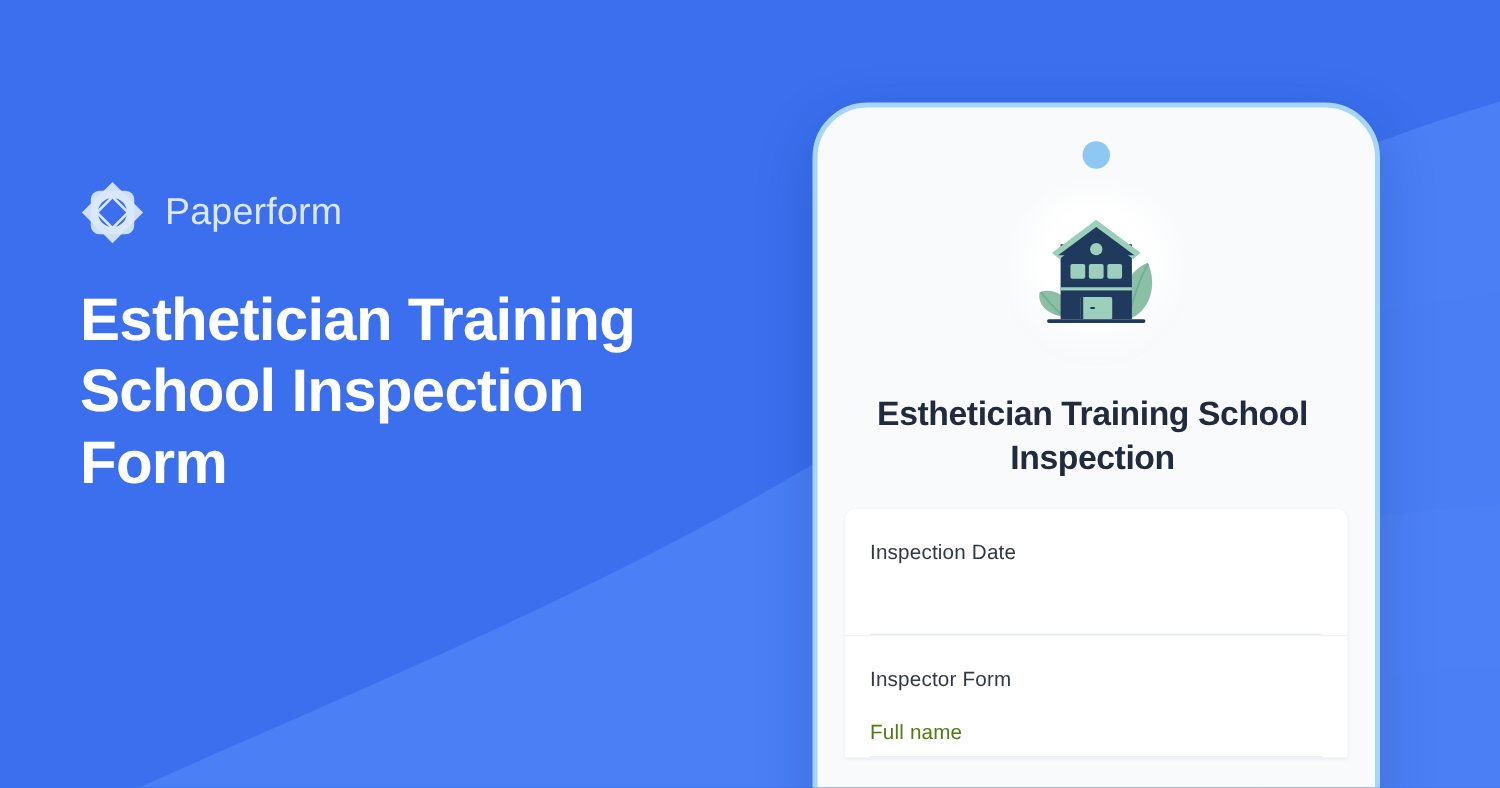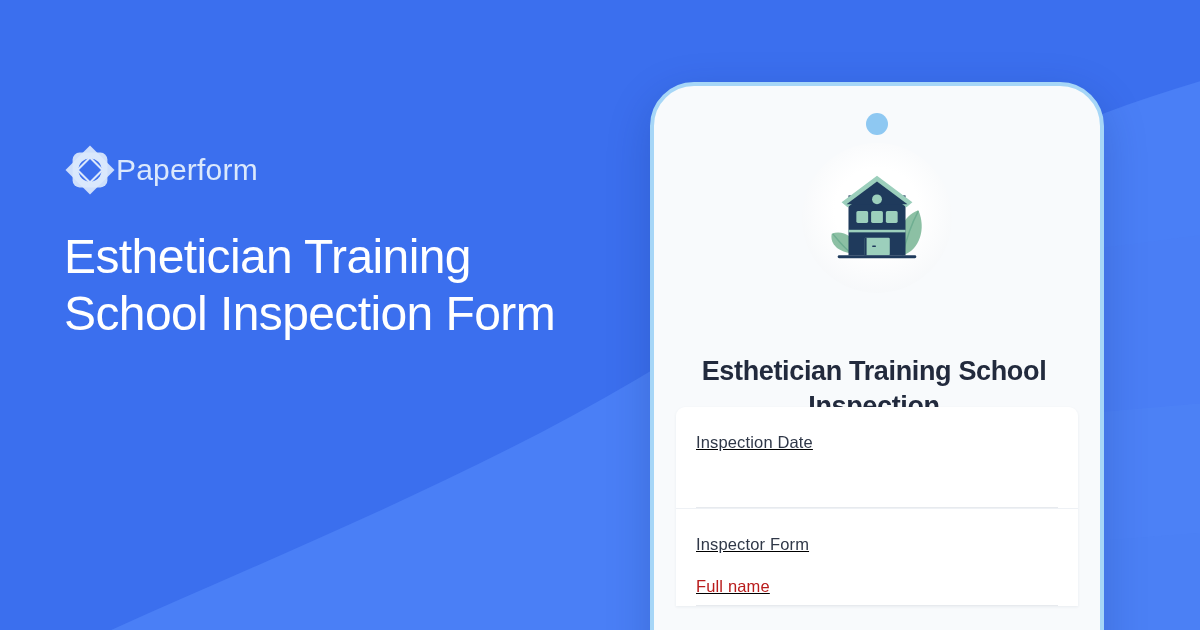--- a/index.html
+++ b/index.html
@@ -14,31 +14,31 @@
   
   .bg { position:absolute; inset:0; overflow:hidden; z-index:0; }
   .bg svg { position:absolute; inset:0; width:1200px; height:630px; display:block; }
 
   
   .left-panel{
     position:absolute; z-index:3;
     left:64px; top:142px; width:560px;
   }
 
-  .brand{ display:flex; align-items:center; height:56px; }
+  .brand{ display:flex; align-items:center; gap:16px; height:56px; }
   .brand-mark{ width:52px; height:52px; flex:0 0 52px; display:block; }
   .brand-name{
     font-size:30px; font-weight:400; letter-spacing:.2px;
     color:#dbe8fc; line-height:1;
     font-family:"Liberation Sans", sans-serif;
   }
 
   .headline{
     margin-top:30px;
-    font-size:48px; line-height:1.19; font-weight:400;
+    font-size:48px; line-height:1.19; font-weight:700;
     letter-spacing:-0.6px; color:#ffffff;
     max-width:500px;
   }
 
   .subline{
     margin-top:25px;
     font-size:17.5px; line-height:1.72; font-weight:400;
     color:#d7e4fc; max-width:490px;
     letter-spacing:.1px;
   }
@@ -67,42 +67,42 @@
     width:150px; height:150px; border-radius:50%;
     background:radial-gradient(circle at 50% 45%, #ffffff 38%, #f6f8fa 76%, #f3f6f9 100%);
     display:flex; align-items:center; justify-content:center;
   }
   .form-icon svg{ width:118px; height:118px; display:block; }
 
   .form-title{
     position:absolute; left:26px; right:32px; top:228px;
     text-align:center;
     font-size:27px; line-height:1.29; font-weight:700;
-    color:#222a3d; letter-spacing:-0.35px;margin-top:40px;
+    color:#222a3d; letter-spacing:-0.35px;
   }
 
   .card{
     position:absolute; left:22px; right:22px; top:321px;
     background:#ffffff;
     border-top-left-radius:9px; border-top-right-radius:9px;
     box-shadow:0 1px 3px rgba(30,50,90,.07);
     overflow:hidden;
   }
-  .field{ padding:26px 20px 0 20px;text-decoration:underline; }
+  .field{ padding:26px 20px 0 20px; }
   .field + .field{ border-top:1px solid #eef1f5; }
   .field-label{
     font-size:16.5px; color:#303848; font-weight:400; letter-spacing:.15px;
   }
   .field-input{
     height:48px; display:flex; align-items:flex-end; padding-bottom:9px;
     border-bottom:1px solid #e7eaee;
     margin-top:4px;
   }
   .field-input.tall{ height:52px; }
-  .placeholder{ font-size:16.5px; color:#b91c1c; letter-spacing:.15px; }
+  .placeholder{ font-size:16.5px; color:#4d7c0f; letter-spacing:.15px; }
   .blank{ font-size:16.5px; color:transparent; }
 </style>
 </head>
 <body>
 
 <div class="bg">
   <svg viewBox="0 0 1200 630" preserveAspectRatio="none" aria-hidden="true">
     <rect x="0" y="0" width="1200" height="630" fill="#3b6fee"></rect>
 
     <path d="M -40 700 C 250 560 520 470 760 300 C 900 200 1050 120 1240 70 L 1240 700 Z" fill="#4b80f5" opacity="0.95"></path>

